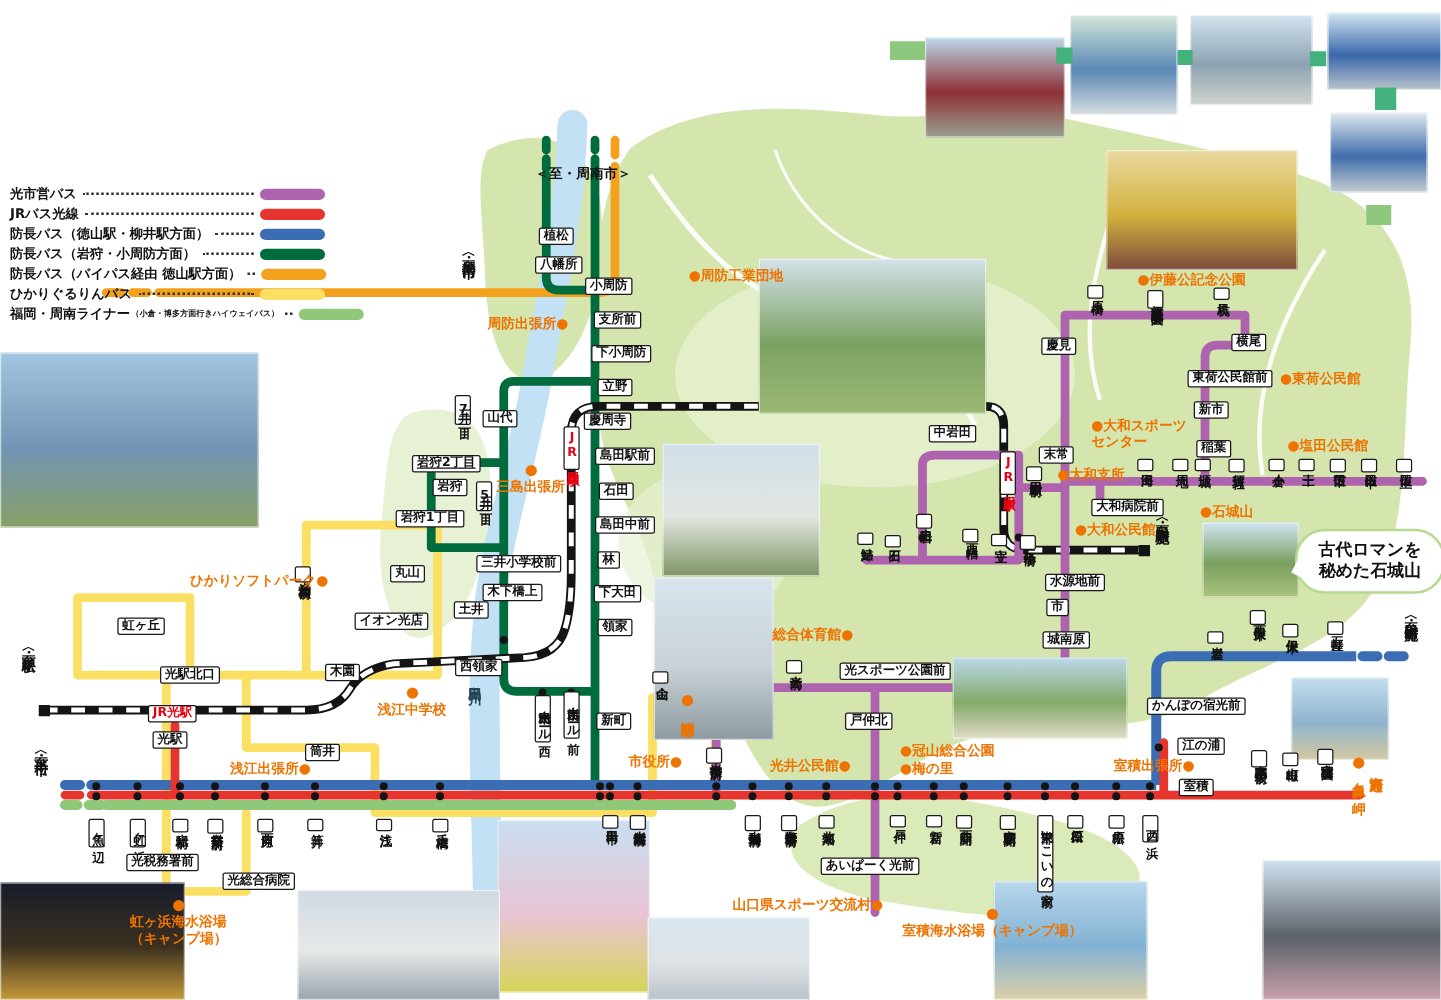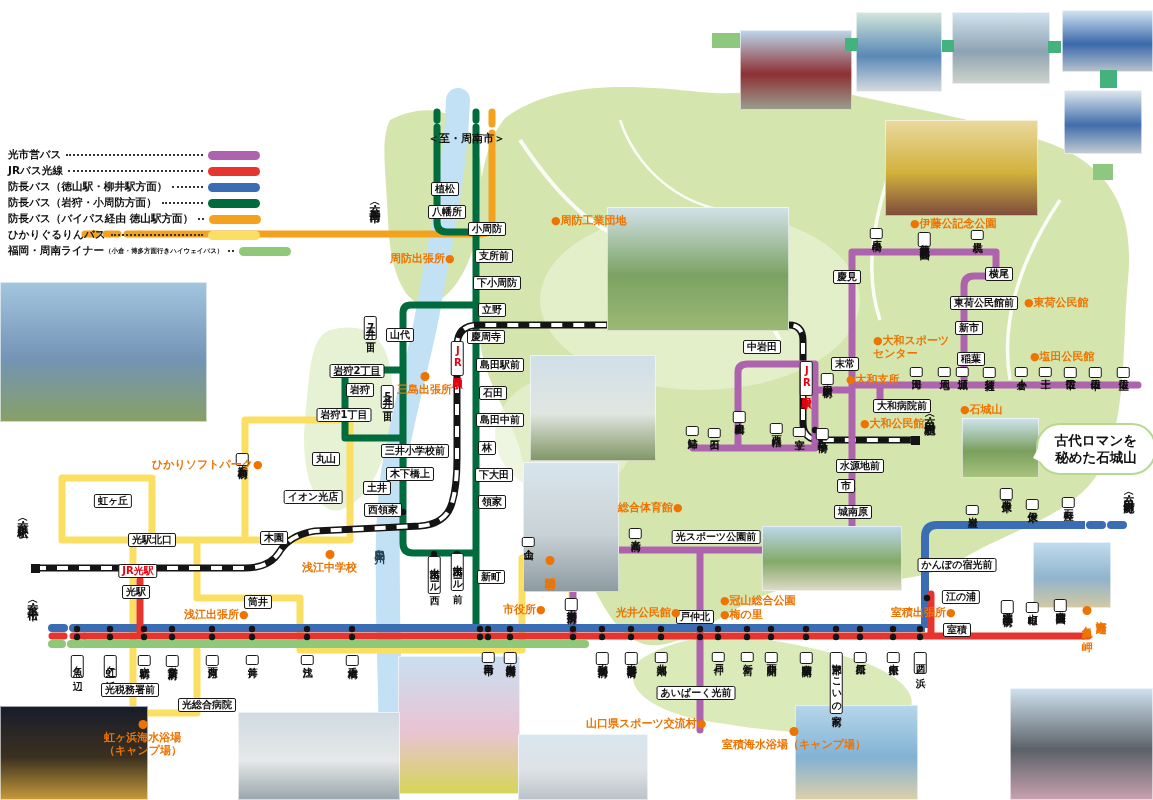--- a/index.html
+++ b/index.html
@@ -234,39 +234,39 @@
       <div class="st" style="left: 491px; top: 570px;">新町</div>
       <div class="st" style="left: 400px; top: 328px;">山代</div>
       <div class="st v" style="left: 370px; top: 316px;">三井7丁目</div>
       <div class="st" style="left: 357px; top: 364px; text-decoration: underline;">岩狩2丁目</div>
       <div class="st" style="left: 360px; top: 383px;">岩狩</div>
       <div class="st" style="left: 344px; top: 408px;">岩狩1丁目</div>
       <div class="st v" style="left: 387px; top: 385px;">三井5丁目</div>
       <div class="st" style="left: 415px; top: 444px;">三井小学校前</div>
       <div class="st" style="left: 410px; top: 467px;">木下橋上</div>
       <div class="st" style="left: 377px; top: 481px;">土井</div>
-      <div class="st" style="left: 383px; top: 503px;">西領家</div>
+      <div class="st" style="left: 383px; top: 527px;">西領家</div>
       <div class="st v" style="left: 434px; top: 556px;">光市民ホール西</div>
       <div class="st v" style="left: 457px; top: 553px;">光市民ホール前</div>
       <div class="st" style="left: 113px; top: 494px;">虹ヶ丘</div>
       <div class="st" style="left: 152px; top: 533px;">光駅北口</div>
       <div class="st" style="left: 326px; top: 452px;">丸山</div>
       <div class="st v" style="left: 242px; top: 453px;">光丘高校前</div>
       <div class="st" style="left: 313px; top: 490px;">イオン光店</div>
       <div class="st" style="left: 274px; top: 531px;">木園</div>
       <div class="st" style="left: 258px; top: 595px;">筒井</div>
       <div class="st" style="left: 136px; top: 585px;">光駅</div>
       <div class="st" style="left: 130px; top: 683px;">光税務署前</div>
       <div class="st" style="left: 207px; top: 698px;">光総合病院</div>
       <div class="st jr" style="left: 138px; top: 564px;">JR光駅</div>
       <div class="st v jr" style="left: 457px; top: 341px;">JR島田駅</div>
       <div class="st v jr" style="left: 806px; top: 361px;">JR岩田駅</div>
       <div class="st v" style="left: 635px; top: 528px;">光高前</div>
       <div class="st" style="left: 716px; top: 530px;">光スポーツ公園前</div>
-      <div class="st" style="left: 695px; top: 570px; margin-top: 40px;">戸仲北</div>
+      <div class="st" style="left: 695px; top: 570px;">戸仲北</div>
       <div class="st v" style="left: 571px; top: 598px;">光市役所前</div>
       <div class="st" style="left: 696px; top: 686px;">あいぱーく光前</div>
       <div class="st v" style="left: 528px; top: 537px;">金山</div>
       <div class="st v" style="left: 692px; top: 426px;">鮎帰</div>
       <div class="st v" style="left: 714px; top: 428px;">石田</div>
       <div class="st v" style="left: 739px; top: 411px;">上岩田口</div>
       <div class="st v" style="left: 776px; top: 423px;">西八幡</div>
       <div class="st v" style="left: 799px; top: 427px;">宇立</div>
       <div class="st v" style="left: 822px; top: 428px;">三輪小前</div>
       <div class="st" style="left: 762px; top: 340px;">中岩田</div>

